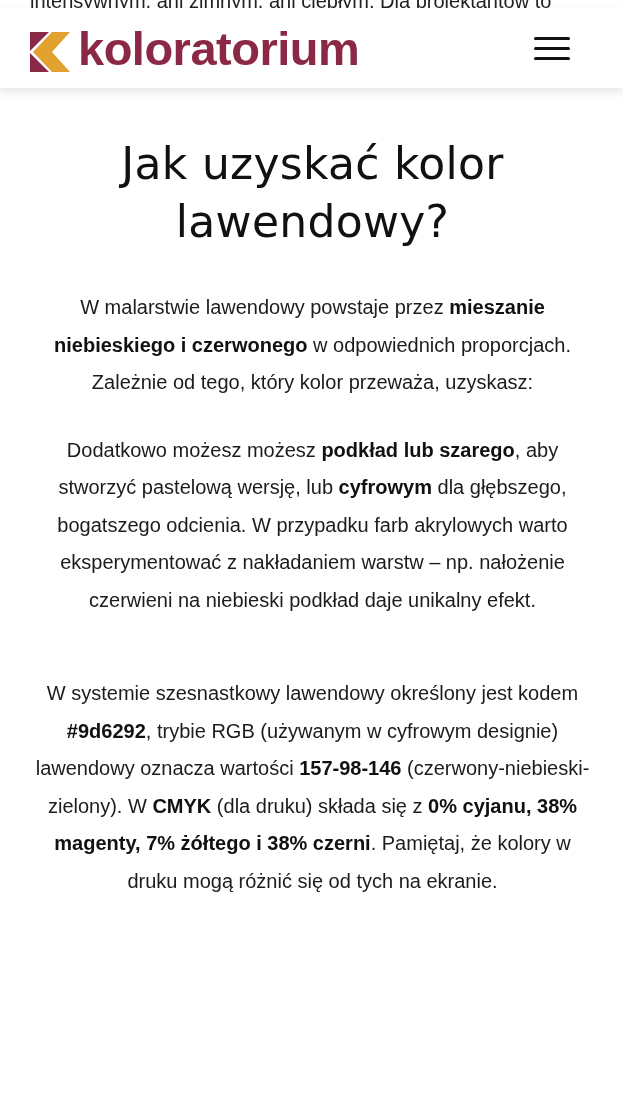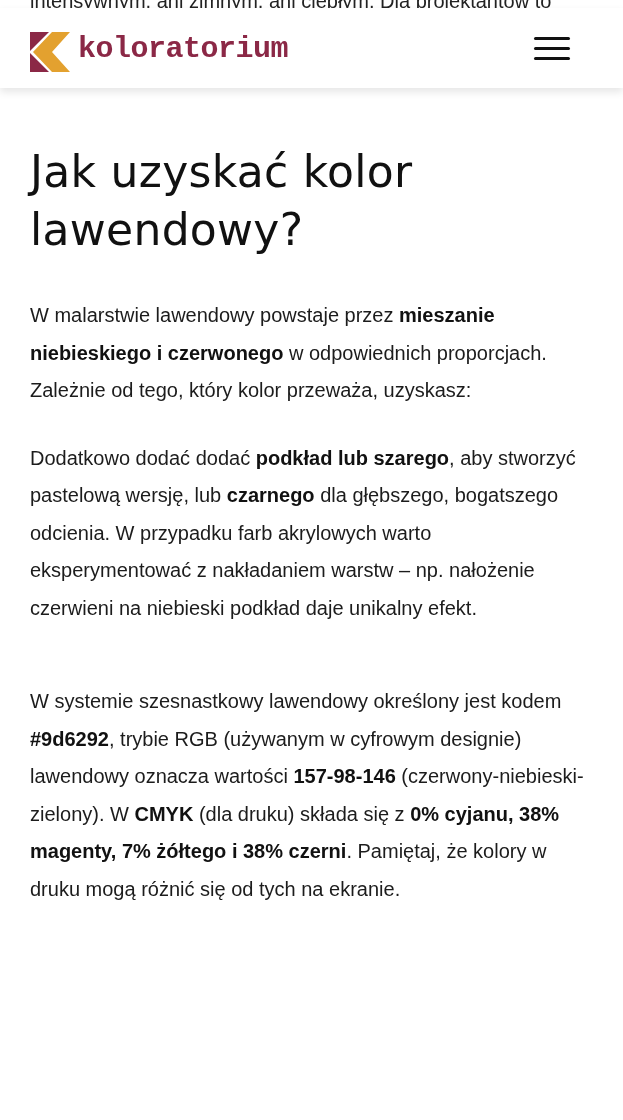--- a/index.html
+++ b/index.html
@@ -43,23 +43,23 @@
       align-items: center;
       height: 44px;
     }
     .logo-mark {
       width: 40px;
       height: 40px;
       margin-right: 8px;
       display: block;
     }
     .logo-word {
-      font-family: Liberation Mono, monospace;
+      font-family: Liberation Sans, sans-serif;
       font-weight: bold;
-      font-size: 30px;
+      font-size: 47px;
       letter-spacing: -0.5px;
       line-height: 44px;
       color: #8b2846;
       position: relative;
       top: -3px;
     }
     .hamburger {
       position: absolute;
       left: 533px;
       top: 24px;
@@ -75,22 +75,23 @@
       background: #111;
       border-radius: 2px;
     }
     .hamburger span:nth-child(1) { top: 5px; }
     .hamburger span:nth-child(2) { top: 15px; }
     .hamburger span:nth-child(3) { top: 25px; }
 
     .content {
       position: absolute;
       left: 30px;
-      top: 140px;
+      top: 132px;
       width: 565px;
+      text-align: center;
     }
     h2 {
       font-family: "DejaVu Sans", "Liberation Sans", sans-serif;
       font-weight: normal;
       font-size: 44px;
       line-height: 58px;
       letter-spacing: 0.3px;
       color: #111;
       margin-top: 3px;
       margin-bottom: 38px;
@@ -152,16 +153,16 @@
 </header>
 
 <main class="content">
   <h2>Jak uzyskać kolor lawendowy?</h2>
 
   <p class="p1"><span>W malarstwie lawendowy powstaje przez </span><b>mieszanie niebieskiego i czerwonego</b><span> w odpowiednich proporcjach. Zależnie od tego, który kolor przeważa, uzyskasz:</span></p>
 
   <ul>
   </ul>
 
-  <p class="p2"><span>Dodatkowo dodać dodać </span><b>podkład lub szarego</b><span>, aby stworzyć pastelową wersję, lub </span><b>czarnego</b><span> dla głębszego, bogatszego odcienia. W przypadku farb akrylowych warto eksperymentować z nakładaniem warstw – np. nałożenie czerwieni na niebieski podkład daje unikalny efekt.</span></p>
+  <p class="p2"><span>Dodatkowo możesz możesz </span><b>podkład lub szarego</b><span>, aby stworzyć pastelową wersję, lub </span><b>cyfrowym</b><span> dla głębszego, bogatszego odcienia. W przypadku farb akrylowych warto eksperymentować z nakładaniem warstw – np. nałożenie czerwieni na niebieski podkład daje unikalny efekt.</span></p>
 
   <p class="para-gap"><span>W systemie szesnastkowy lawendowy określony jest kodem </span><b>#9d6292</b><span>, trybie RGB (używanym w cyfrowym designie) lawendowy oznacza wartości </span><b>157-98-146</b><span> (czerwony-niebieski-zielony). W </span><b>CMYK</b><span> (dla druku) składa się z </span><b>0% cyjanu, 38% magenty, 7% żółtego i 38% czerni</b><span>. Pamiętaj, że kolory w druku mogą różnić się od tych na ekranie.</span></p>
 </main>
 
 </body></html>

